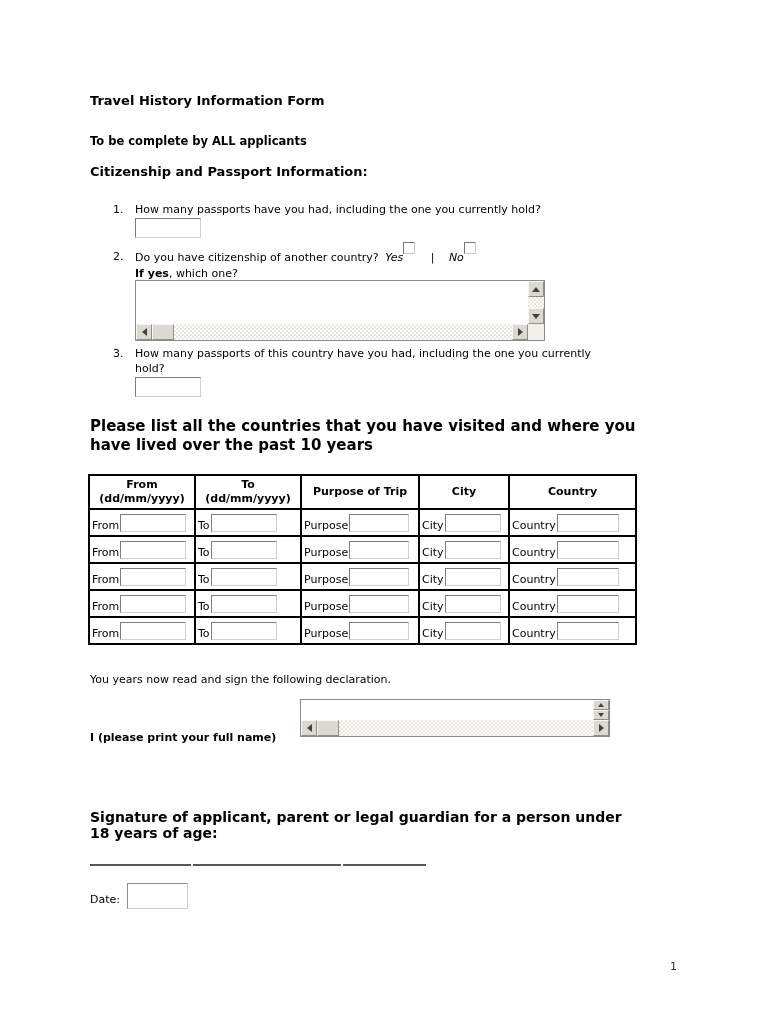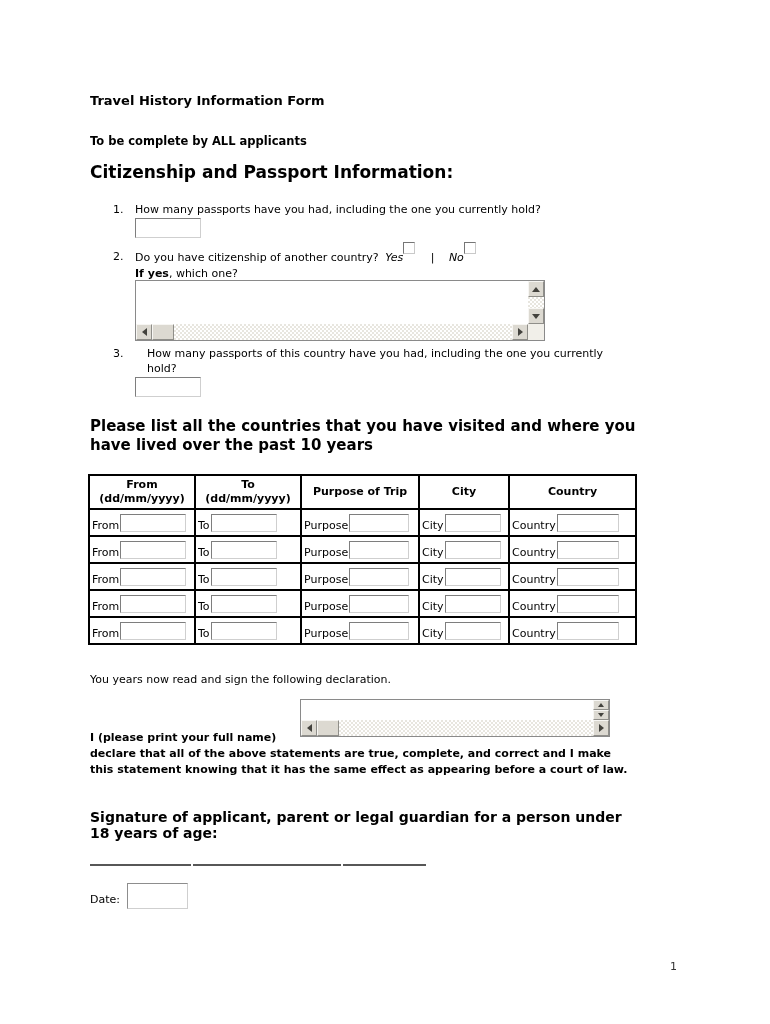--- a/index.html
+++ b/index.html
@@ -8,21 +8,21 @@
     width:770px;height:1024px;
     background:#ffffff;
     font-family:"DejaVu Sans","Liberation Sans",sans-serif;
     color:#000;
     overflow:hidden;
   }
   .abs{position:absolute;}
   .b{font-weight:bold;}
   .t11{font-size:11px;line-height:15px;}
   .t15{font-size:15px;line-height:19px;}
-  .t14{font-size:17px;line-height:18px;}
+  .t14{font-size:13px;line-height:18px;}
 
   
   .input{
     box-sizing:border-box;
     background:#fff;
     border:1px solid;
     border-color:#7e7e7e #cfcfcf #cfcfcf #7e7e7e;
   }
 
   
@@ -121,21 +121,21 @@
       <div class="thumb" style="width:22px;"></div>
       <div class="fill"></div>
       <div class="sbtn" style="width:16px;">
           <i class="tri-right"></i>
         </div>
     </div>
     <div class="abs" style="right:0;bottom:0;width:16px;height:16px;background:#f1efe9;"></div>
   </div>
 
   <div class="abs t11" style="left:113px;top:346px;">3.</div>
-  <div class="abs t11" style="left:135px;top:346px;width:478px;margin-left:12px;">How many passports of this country have you had, including the one you currently hold?</div>
+  <div class="abs t11" style="left:135px;top:346px;width:478px;">How many passports of this country have you had, including the one you currently hold?</div>
   <div class="abs input" style="left:135px;top:377px;width:66px;height:20px;"></div>
 
   <div class="abs b t15" style="left:90px;top:417px;width:552px;">Please list all the countries that you have visited and where you have lived over the past 10 years</div>
 
   <table class="travel abs" style="left:88px;top:474px;">
     <colgroup>
       <col style="width:106px">
         <col style="width:106px">
         <col style="width:118px">
         <col style="width:90px">
@@ -343,21 +343,20 @@
         </div>
       <div class="thumb" style="width:22px;"></div>
       <div class="fill"></div>
       <div class="sbtn" style="width:16px;">
           <i class="tri-right"></i>
         </div>
     </div>
   </div>
   <div class="abs b t11" style="left:90px;top:730px;">I (please print your full name)</div>
 
-  <div class="abs b" style="left:90px;top:746px;width:543px;font-size:11px;line-height:15.5px;">declare that all of the above statements are true, complete, and correct and I make this statement knowing that it has the same effect as appearing before a court of law.</div>
 
   <div class="abs b" style="left:90px;top:809px;width:552px;font-size:14px;line-height:16px;">Signature of applicant, parent or legal guardian for a person under 18 years of age:</div>
 
   <div class="sigseg" style="left:90px;top:864px;width:101px;"></div>
   <div class="sigseg" style="left:193px;top:864px;width:148px;"></div>
   <div class="sigseg" style="left:343px;top:864px;width:83px;"></div>
 
   <div class="abs t11" style="left:90px;top:892px;">Date:</div>
   <div class="abs input" style="left:127px;top:883px;width:61px;height:26px;border-top-color:#8d8d8d;border-left-color:#8d8d8d;"></div>
 

